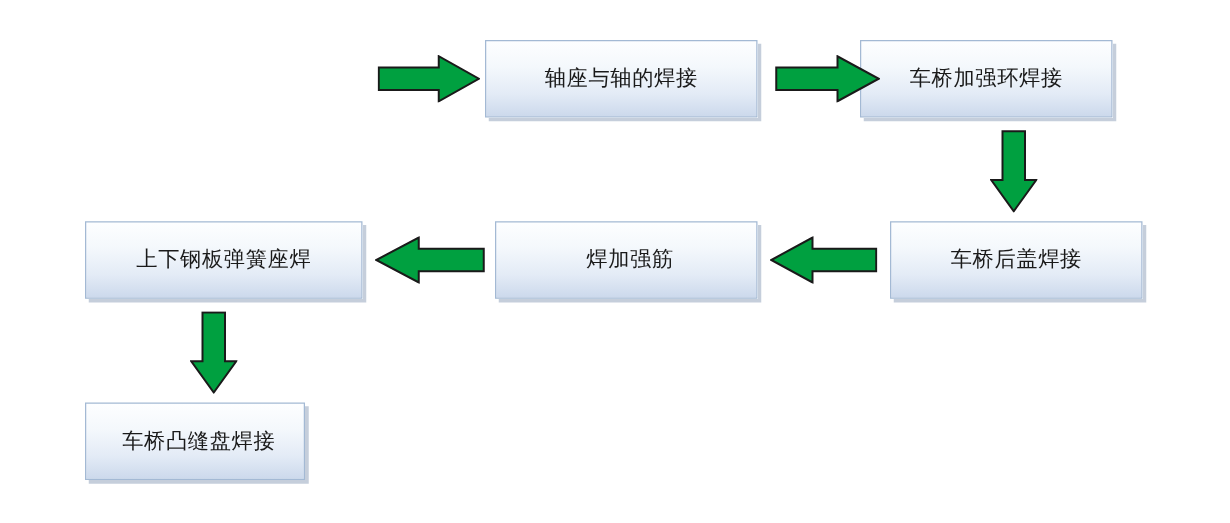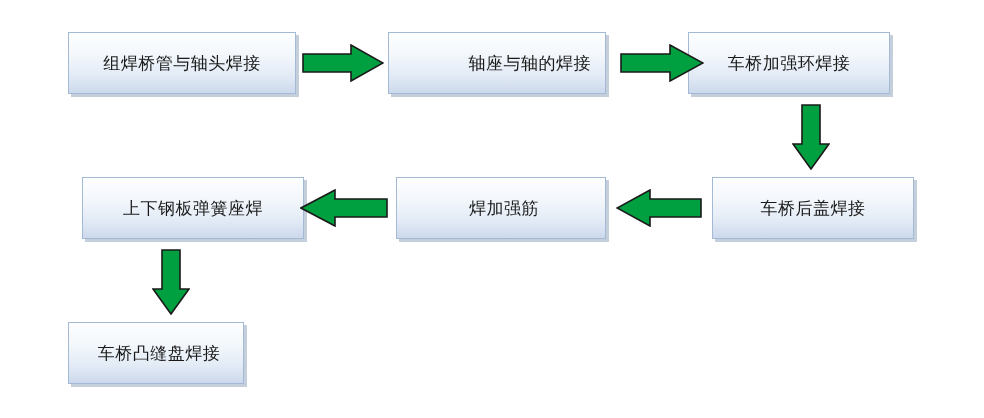--- a/index.html
+++ b/index.html
@@ -52,36 +52,33 @@
   .arrow {
     position: absolute;
     display: block;
   }
   .arrow svg { display: block; }
 </style>
 </head>
 <body>
 
 <div id="canvas">
-    <div class="node align-center" style="left: 68px; top: 32px; width: 228px; height: 62px;">
-      <span class="node-label">组焊桥管与轴头焊接</span>
-    </div>
-    <div class="node align-center" style="left: 388px; top: 32px; width: 218px; height: 62px; justify-content: flex-end;">
+    <div class="node align-center" style="left: 388px; top: 32px; width: 218px; height: 62px;">
       <span class="node-label">轴座与轴的焊接</span>
     </div>
     <div class="node align-center" style="left: 688px; top: 32px; width: 202px; height: 62px;">
       <span class="node-label">车桥加强环焊接</span>
     </div>
     <div class="node align-center" style="left: 712px; top: 177px; width: 202px; height: 62px;">
       <span class="node-label">车桥后盖焊接</span>
     </div>
     <div class="node align-left" style="left: 396px; top: 177px; width: 210px; height: 62px;">
       <span class="node-label">焊加强筋</span>
     </div>
-    <div class="node align-center" style="left: 68px; top: 177px; width: 222px; height: 62px; margin-left: 14px;">
+    <div class="node align-center" style="left: 68px; top: 177px; width: 222px; height: 62px;">
       <span class="node-label">上下钢板弹簧座焊</span>
     </div>
     <div class="node align-left" style="left: 68px; top: 322px; width: 176px; height: 62px;">
       <span class="node-label">车桥凸缝盘焊接</span>
     </div>
     <div class="arrow" style="left: 302px; top: 44px;">
       <svg width="82" height="38" viewBox="0 0 82 38">
         <polygon points="1,10 49,10 49,1 81,19 49,37 49,28 1,28" fill="#00a040" stroke="#1a1a1a" stroke-width="1.6" stroke-linejoin="miter"></polygon>
       </svg>
     </div>

